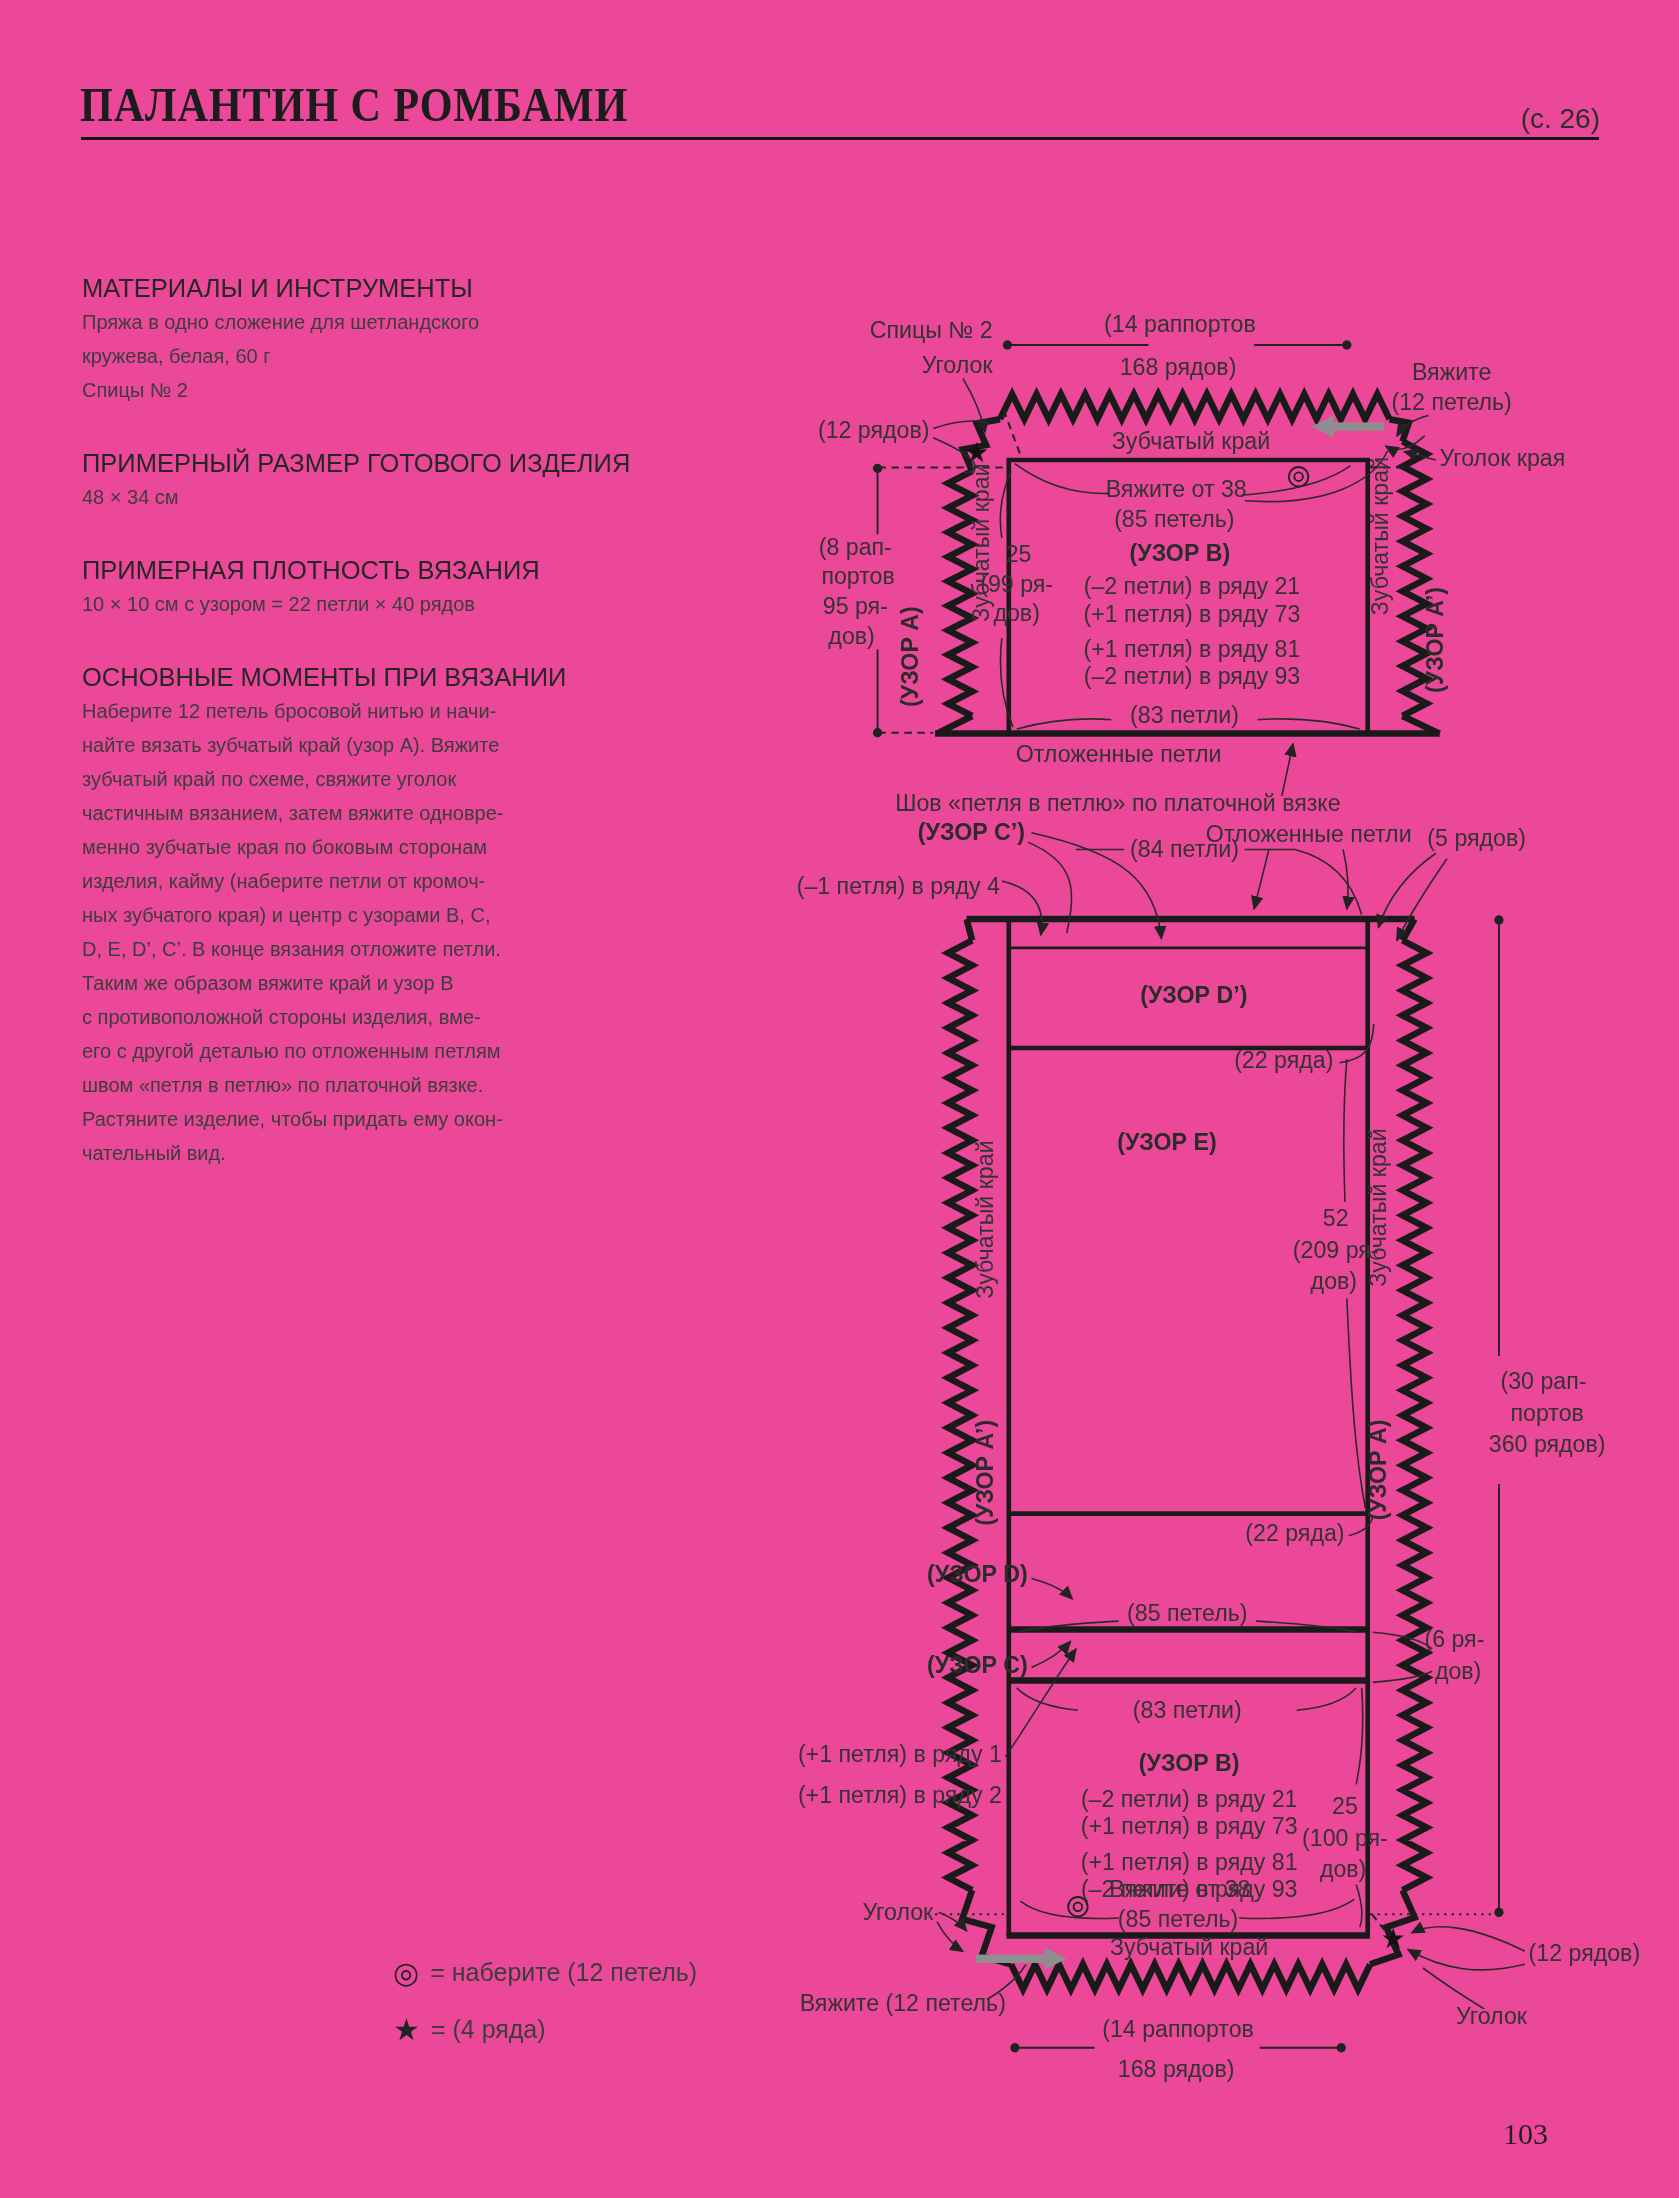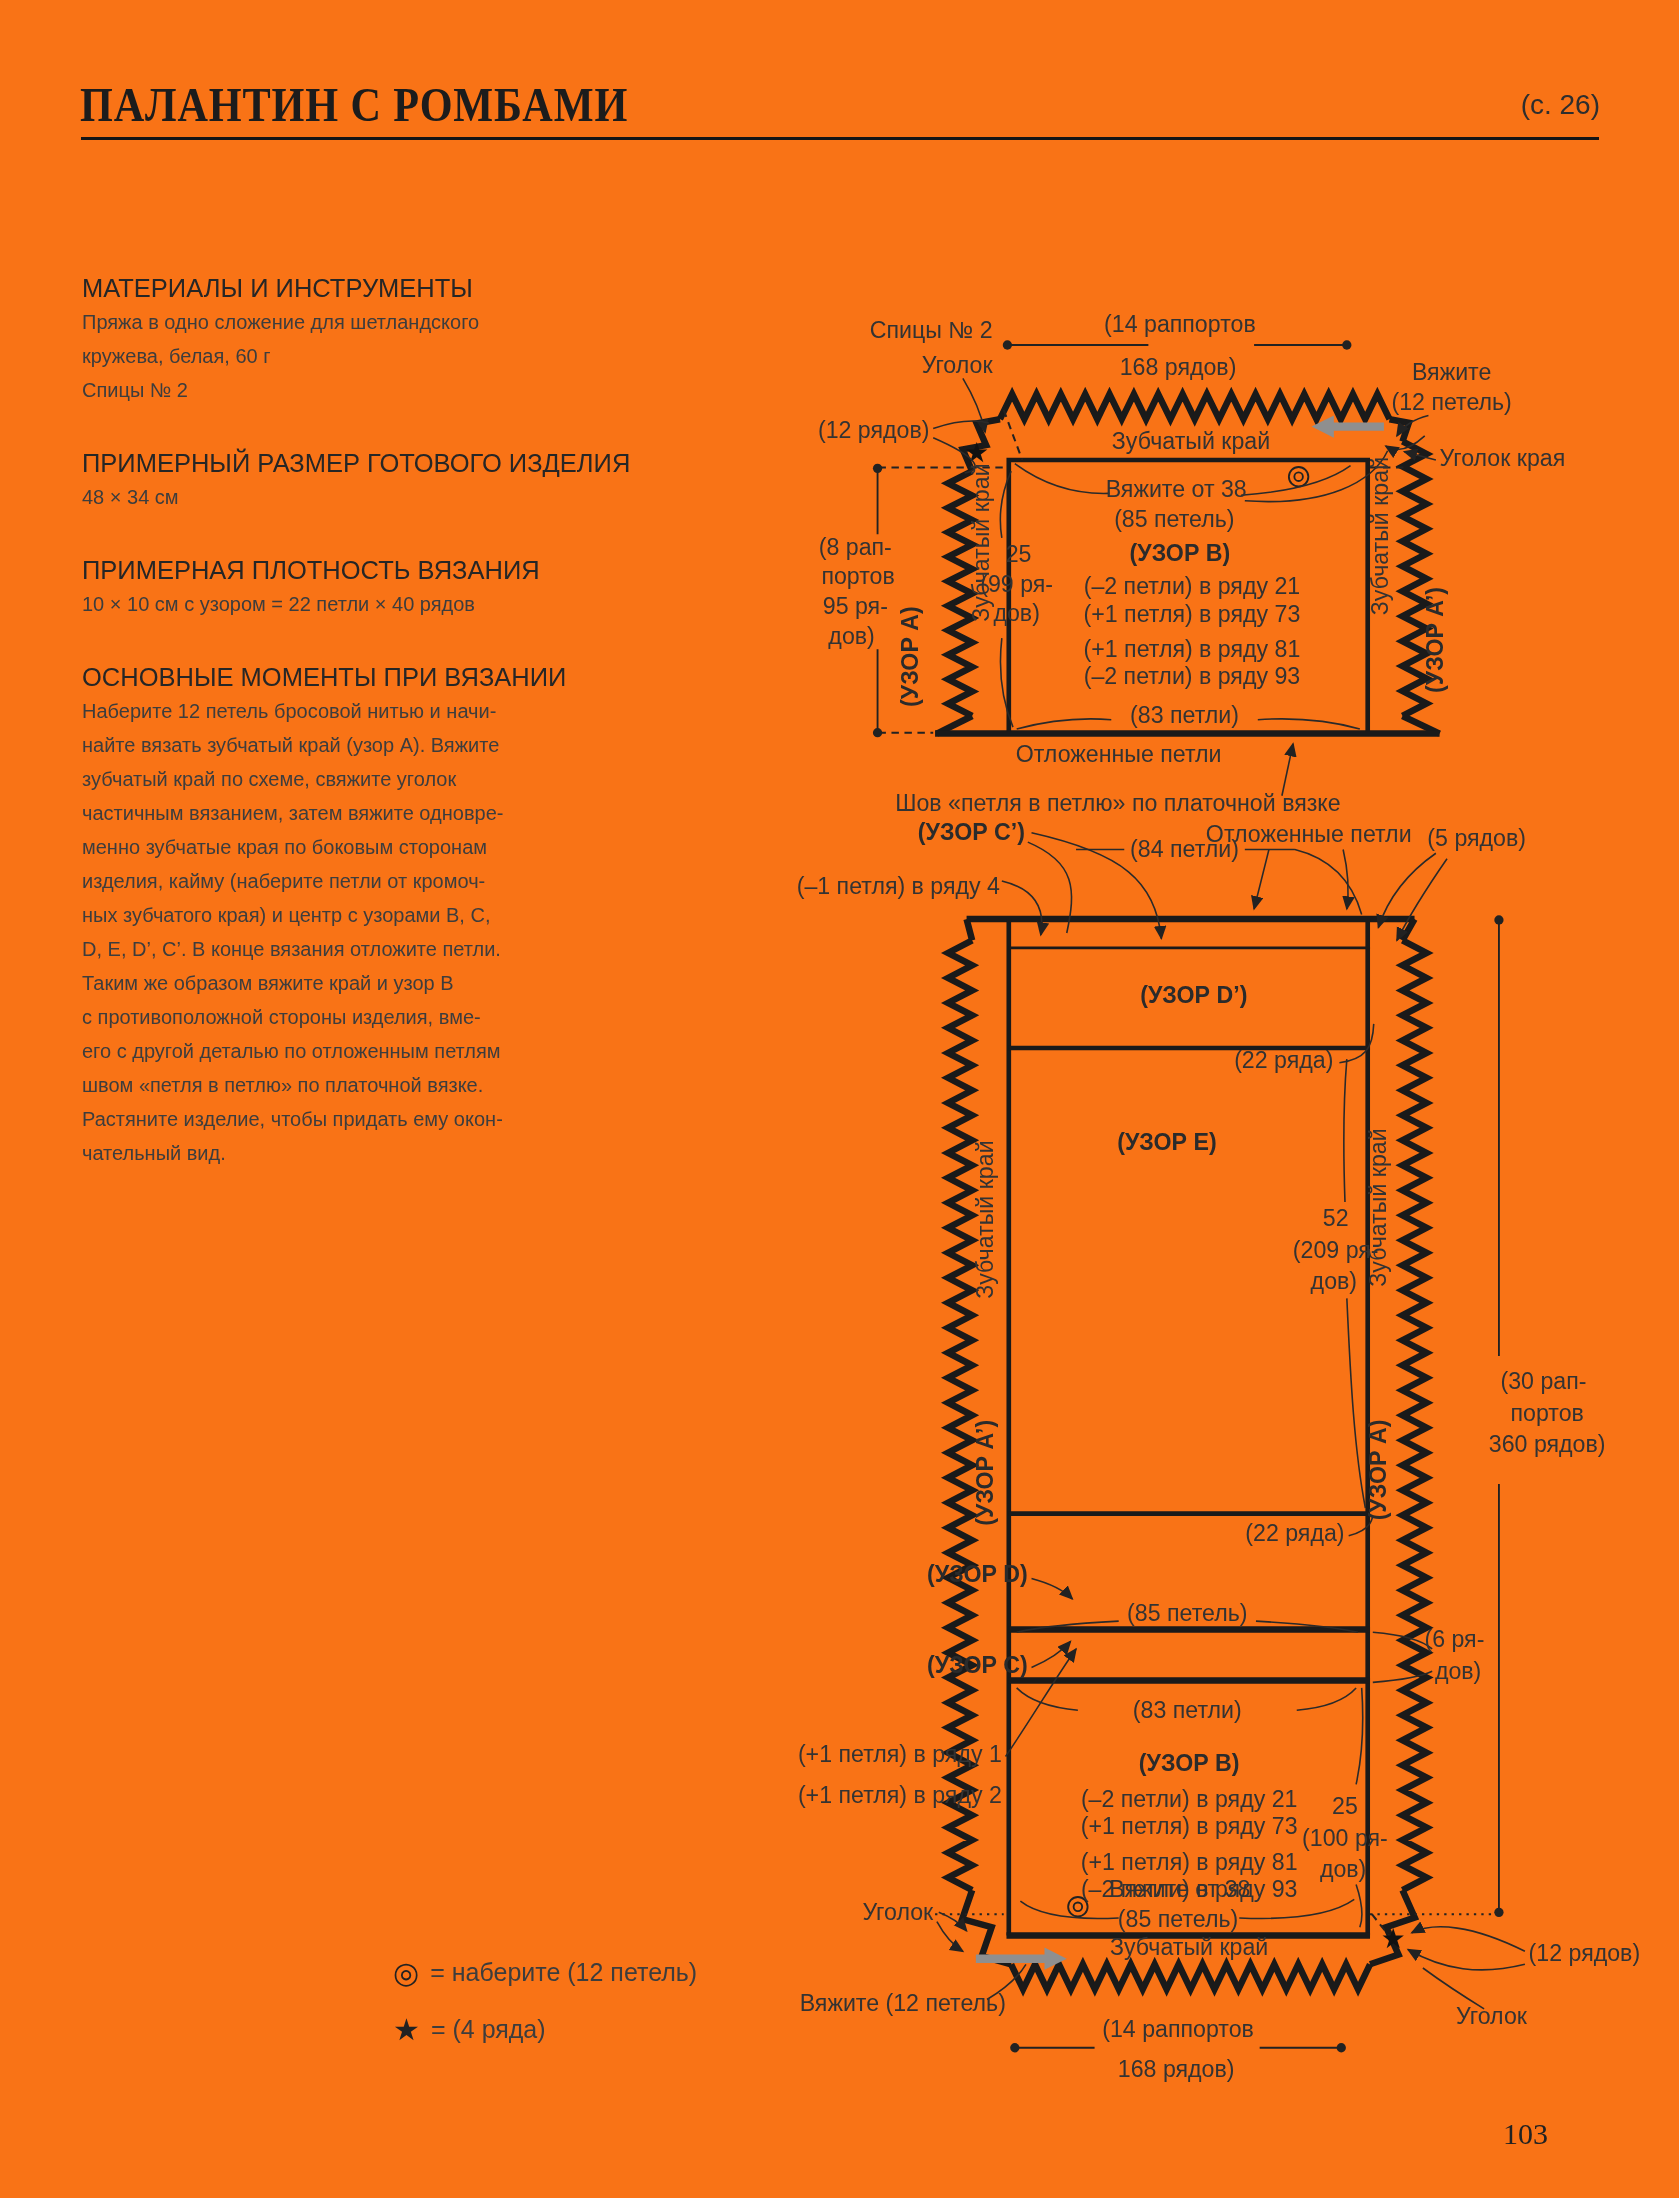--- a/index.html
+++ b/index.html
@@ -1,22 +1,22 @@
 <!DOCTYPE html>
 <html style="font-size:15px"><head>
 <meta charset="utf-8">
 <style>
   html,body{margin:0;padding:0;background:#e8e8e8;}
-  #page{position:relative;width:1680px;height:2198px;background:#f97316;
+  #page{position:relative;width:1680px;height:2198px;background:#ec4899;
         font-family:"Liberation Sans",sans-serif;color:#3a3a3a;overflow:hidden;}
   .abs{position:absolute;}
   #title{left:80px;top:76px;font-family:"Liberation Serif",serif;font-weight:700;
          font-size:44px;color:#1c1c1c;letter-spacing:0.9px;transform:scale(.96,1.12);
          transform-origin:left top;white-space:nowrap;}
-  #pageref{left:1410px;top:89px;width:190px;text-align:right;font-size:28px;color:#2e2e2e;}
+  #pageref{left:1410px;top:103px;width:190px;text-align:right;font-size:28px;color:#2e2e2e;}
   #rule{left:81px;top:137px;width:1518px;height:2.8px;background:#161616;}
   .head{font-weight:400;color:#262626;font-size:25.5px;line-height:34px;white-space:nowrap;}
   .ln{font-size:20px;line-height:34px;color:#3d3d3d;white-space:nowrap;}
   #col{left:82px;top:271px;width:519px;}
   .gap1{height:39px;}
   #legend{left:393px;top:1955px;font-size:25px;color:#3d3d3d;}
   .legrow{display:flex;align-items:center;margin-bottom:22px;}
   .legsym{font-size:30px;margin-right:11px;color:#222;}
   #pagenum{left:1503px;top:2117px;width:132px;text-align:left;
            font-family:"Liberation Serif",serif;font-size:30px;color:#222;}

